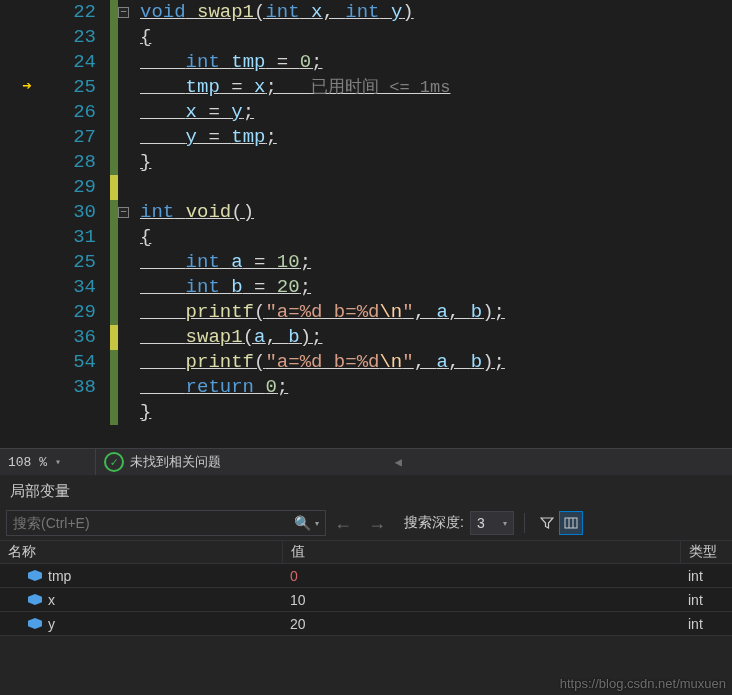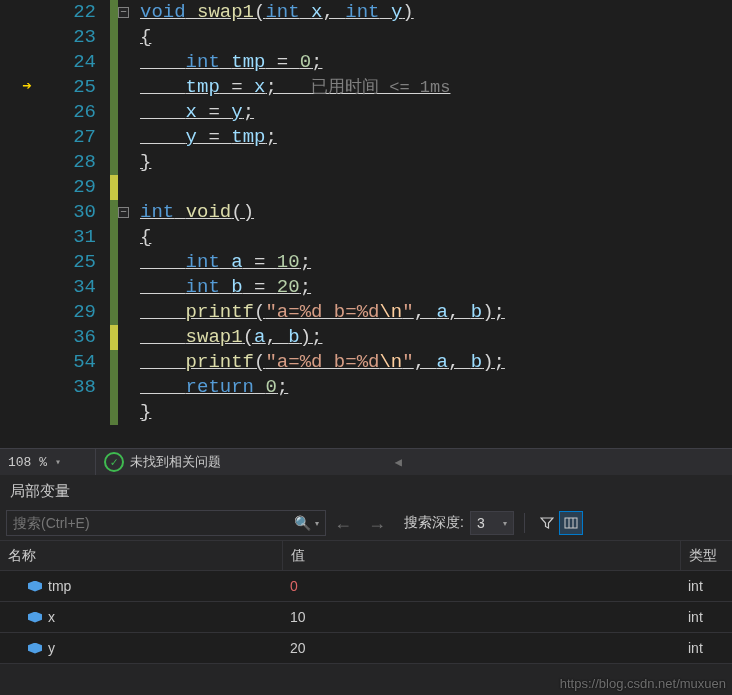--- a/index.html
+++ b/index.html
@@ -127,21 +127,21 @@
   .depth-box .dd { color: #999; font-size: 8px; }
   .tb-sep { width: 1px; height: 20px; background: #3f3f46; margin: 0 10px; }
   .tb-btn {
     width: 24px; height: 24px;
     display: flex; align-items: center; justify-content: center;
     color: #cccccc; font-size: 14px;
   }
   .tb-btn.active { border: 1px solid #007acc; background: #2a3f52; }
 
   .grid-head, .grid-row {
-    display: flex; height: 31px; align-items: center;
+    display: flex; height: 24px; align-items: center;
     font-family: "Microsoft YaHei", "Segoe UI", sans-serif;
     font-size: 14px; color: #cccccc;
     border-bottom: 1px solid #333337;
   }
   .grid-head {
     background: #252526; border-top: 1px solid #333337;
     margin-top: 2px;
   }
   .grid-head > div { border-left: 1px solid #333337; height: 100%; display: flex; align-items: center; padding-left: 8px; }
   .grid-head > div:first-child { border-left: none; }

